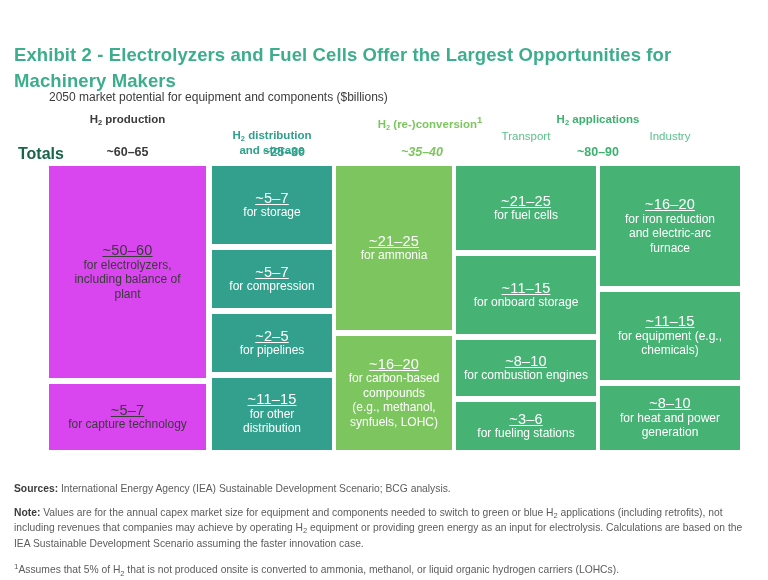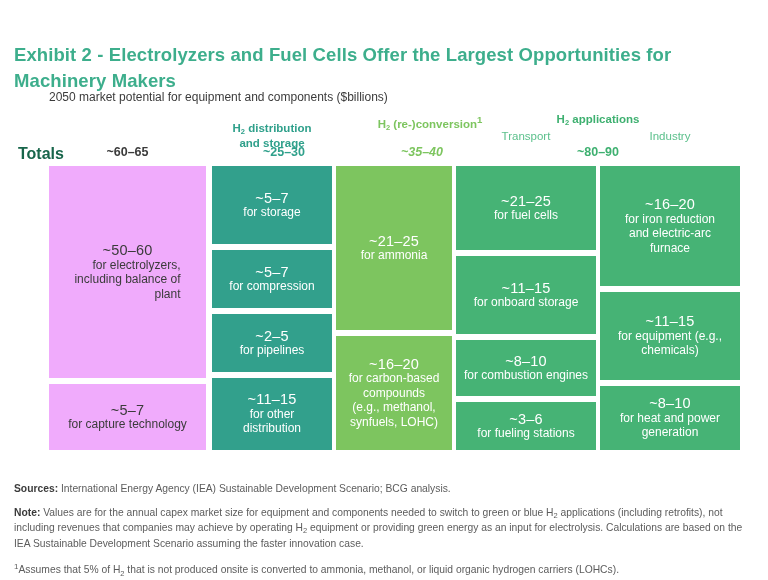--- a/index.html
+++ b/index.html
@@ -94,26 +94,27 @@
     justify-content: center;
     text-align: center;
     padding: 2px 5px;
     line-height: 14.5px;
   }
   .cell .val {
     font-size: 14.5px;
     font-weight: 400;
     letter-spacing: 0.2px;
     margin-bottom: 0px;
+    text-decoration: underline;
   }
   .cell .lbl {
     font-size: 12px;
     font-weight: 400;
   }
-  .cell.gray { background: #f0abfc; color: #3b3b3b; text-align: right; }
+  .cell.gray { background: #d946ef; color: #3b3b3b; }
   .cell.teal { background: #32A08C; color: #ffffff; }
   .cell.lime { background: #7DC55F; color: #ffffff; }
   .cell.green{ background: #46B375; color: #ffffff; }
 
   
   .notes {
     position: absolute;
     left: 14px;
     top: 482px;
     width: 742px;
@@ -130,23 +131,26 @@
 <body>
 
 <div class="title">Exhibit 2 - Electrolyzers and Fuel Cells Offer the Largest Opportunities for Machinery Makers</div>
 
 <div class="subtitle">2050 market potential for equipment and components ($billions)</div>
 
 <div class="headers">
 
   <div class="totals-label">Totals</div>
 
+  <div class="col-head c-gray" style="left:49px; top:0px; width:157px;">
+    <span>H</span><sub>2</sub><span> production</span>
+  </div>
   <div class="total-val c-gray" style="left:49px; width:157px;">~60–65</div>
 
-  <div class="col-head c-teal" style="left:212px; top:9px; width:120px;">
+  <div class="col-head c-teal" style="left:212px; top:16px; width:120px;">
     <span>H</span><sub>2</sub><span> distribution</span><br>
     <span>and storage</span>
   </div>
   <div class="total-val c-teal" style="left:224px; width:120px;">~25–30</div>
 
   <div class="col-head c-lime" style="left:336px; top:0px; width:116px;">
     <span>H</span><sub>2</sub><span> (re-)conversion</span><sup>1</sup>
   </div>
   <div class="total-val c-lime" style="left:328px; width:116px;font-style:italic;">~35–40</div>
 

